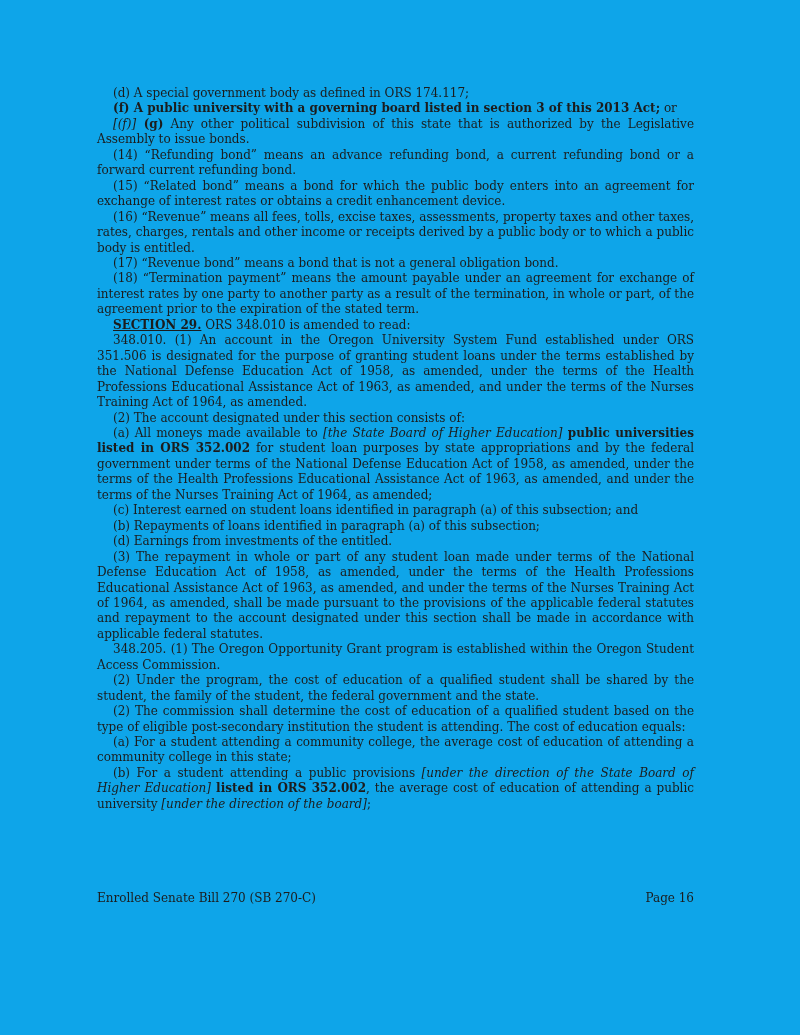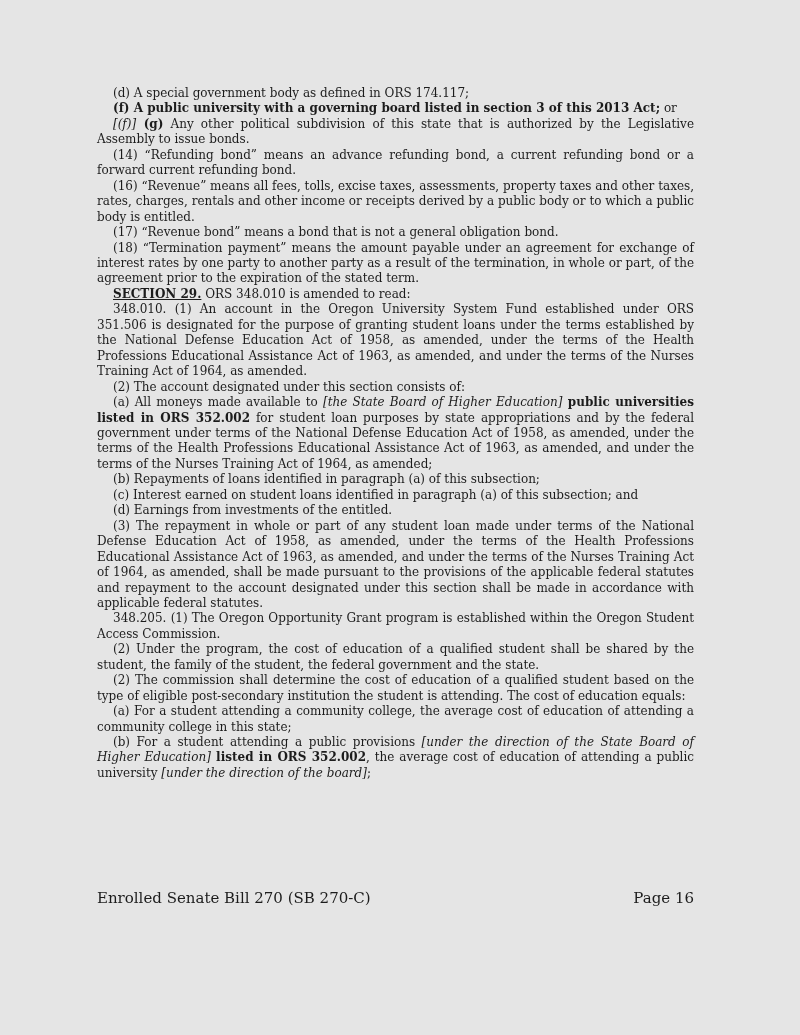--- a/index.html
+++ b/index.html
@@ -4,21 +4,21 @@
 <style>
   html, body {
     margin: 0;
     padding: 0;
     background: #ffffff;
   }
   .page {
     position: relative;
     width: 800px;
     height: 1035px;
-    background: #e5e5e5;
+    background: #0ea5e9;
     overflow: hidden;
     font-family: "DejaVu Serif", "Liberation Serif", serif;
     color: #1c1c1c;
   }
   .doc-text {
     position: absolute;
     left: 97px;
     top: 86px;
     width: 597px;
     font-size: 12px;
@@ -33,42 +33,43 @@
   .doc-text .b  { font-weight: bold; }
   .doc-text .i  { font-style: italic; }
   .doc-text .bu { font-weight: bold; text-decoration: underline; }
   .footer {
     position: absolute;
     left: 97px;
     top: 891px;
     width: 597px;
     display: flex;
     justify-content: space-between;
-    font-size: 15px;
+    font-size: 12px;
     line-height: 15px;
   }
 </style>
 </head>
 <body>
 
 <div class="page">
   <div class="doc-text">
       <p><span>(d) A special government body as defined in ORS 174.117;</span></p>
       <p><span class="b">(f) A public university with a governing board listed in section 3 of this 2013 Act;</span><span> or</span></p>
       <p><span class="i">[(f)]</span><span class="b"> (g)</span><span> Any other political subdivision of this state that is authorized by the Legislative Assembly to issue bonds.</span></p>
       <p><span>(14) “Refunding bond” means an advance refunding bond, a current refunding bond or a forward current refunding bond.</span></p>
+      <p><span>(15) “Related bond” means a bond for which the public body enters into an agreement for exchange of interest rates or obtains a credit enhancement device.</span></p>
       <p><span>(16) “Revenue” means all fees, tolls, excise taxes, assessments, property taxes and other taxes, rates, charges, rentals and other income or receipts derived by a public body or to which a public body is entitled.</span></p>
       <p><span>(17) “Revenue bond” means a bond that is not a general obligation bond.</span></p>
       <p><span>(18) “Termination payment” means the amount payable under an agreement for exchange of interest rates by one party to another party as a result of the termination, in whole or part, of the agreement prior to the expiration of the stated term.</span></p>
       <p><span class="bu">SECTION 29.</span><span> ORS 348.010 is amended to read:</span></p>
       <p><span>348.010. (1) An account in the Oregon University System Fund established under ORS 351.506 is designated for the purpose of granting student loans under the terms established by the National Defense Education Act of 1958, as amended, under the terms of the Health Professions Educational Assistance Act of 1963, as amended, and under the terms of the Nurses Training Act of 1964, as amended.</span></p>
       <p><span>(2) The account designated under this section consists of:</span></p>
       <p><span>(a) All moneys made available to </span><span class="i">[the State Board of Higher Education]</span><span class="b"> public universities listed in ORS 352.002</span><span> for student loan purposes by state appropriations and by the federal government under terms of the National Defense Education Act of 1958, as amended, under the terms of the Health Professions Educational Assistance Act of 1963, as amended, and under the terms of the Nurses Training Act of 1964, as amended;</span></p>
+      <p><span>(c) Interest earned on student loans identified in paragraph (a) of this subsection; and</span></p>
       <p><span>(b) Repayments of loans identified in paragraph (a) of this subsection;</span></p>
-      <p><span>(c) Interest earned on student loans identified in paragraph (a) of this subsection; and</span></p>
       <p><span>(d) Earnings from investments of the entitled.</span></p>
       <p><span>(3) The repayment in whole or part of any student loan made under terms of the National Defense Education Act of 1958, as amended, under the terms of the Health Professions Educational Assistance Act of 1963, as amended, and under the terms of the Nurses Training Act of 1964, as amended, shall be made pursuant to the provisions of the applicable federal statutes and repayment to the account designated under this section shall be made in accordance with applicable federal statutes.</span></p>
       <p><span>348.205. (1) The Oregon Opportunity Grant program is established within the Oregon Student Access Commission.</span></p>
       <p><span>(2) Under the program, the cost of education of a qualified student shall be shared by the student, the family of the student, the federal government and the state.</span></p>
       <p><span>(2) The commission shall determine the cost of education of a qualified student based on the type of eligible post-secondary institution the student is attending. The cost of education equals:</span></p>
       <p><span>(a) For a student attending a community college, the average cost of education of attending a community college in this state;</span></p>
       <p><span>(b) For a student attending a public provisions </span><span class="i">[under the direction of the State Board of Higher Education]</span><span class="b"> listed in ORS 352.002</span><span>, the average cost of education of attending a public university </span><span class="i">[under the direction of the board]</span><span>;</span></p>
     </div>
   <div class="footer">
     <span>Enrolled Senate Bill 270 (SB 270-C)</span>

